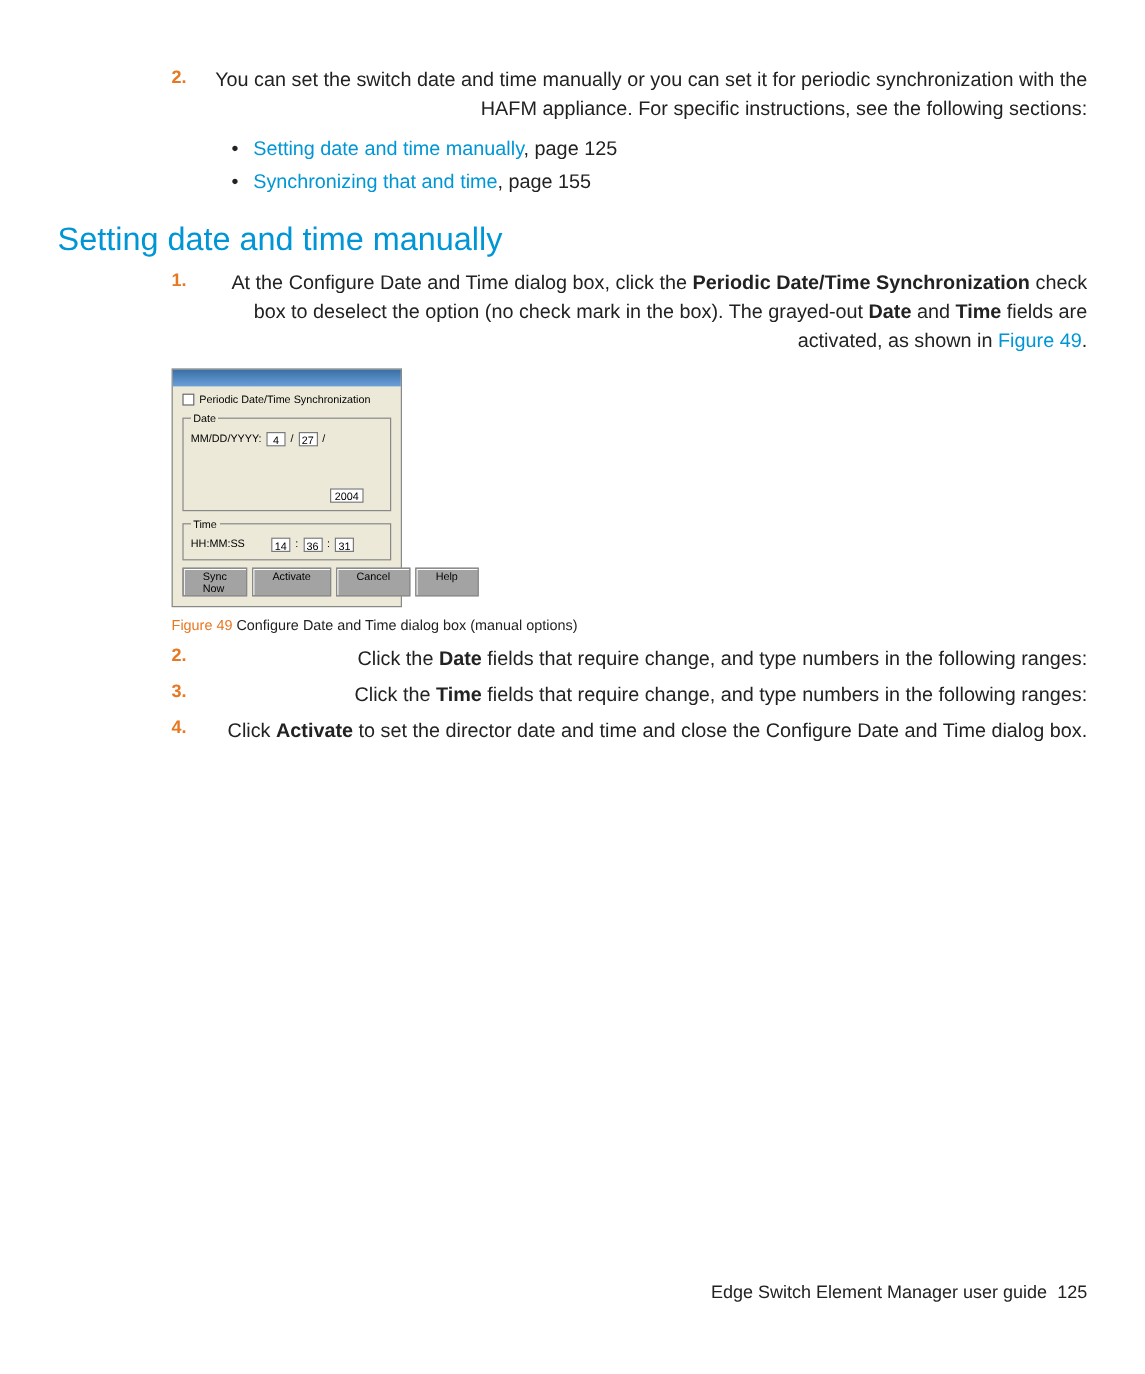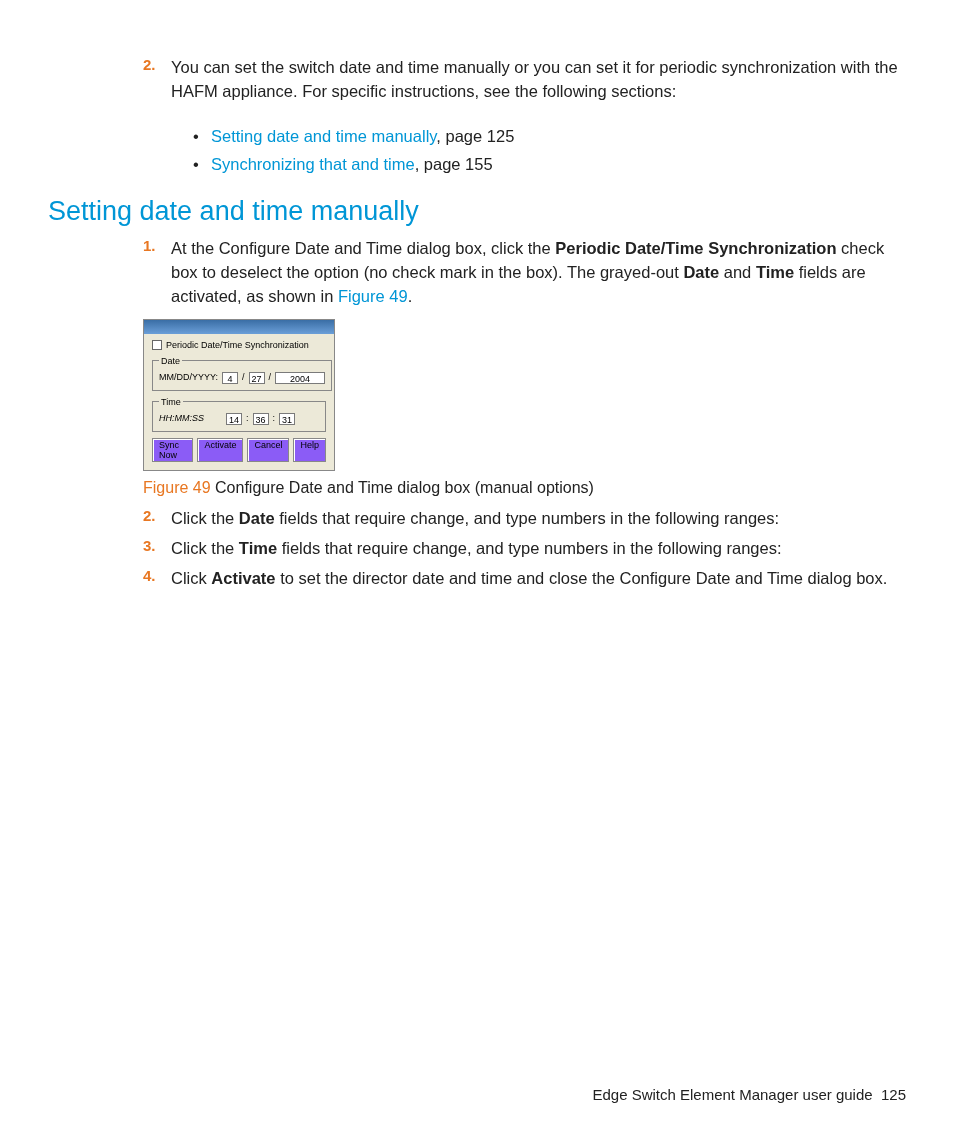--- a/index.html
+++ b/index.html
@@ -32,46 +32,46 @@
     padding-left: 28px;
   }
   .li .num {
     position: absolute;
     left: 0;
     top: 0;
     color: #e87722;
     font-weight: 700;
     font-size: 15px;
   }
-  .li .txt { display: block; line-height: 1.45; }
-  .sub-bullets { margin-top: 18px; }
+  .li .txt { display: block; line-height: 1.45; text-align: right; }
+  .sub-bullets { margin-top: 6px; }
   .bullet {
     position: relative;
     padding-left: 40px;
     line-height: 1.7;
   }
   .bullet::before {
     content: "•";
     position: absolute;
     left: 22px;
     color: #222;
   }
   a.link { color: #0096d6; text-decoration: none; }
   .figure-caption {
     margin: 8px 0 10px 95px;
-    font-size: 16px;
+    font-size: 12px;
   }
   .figure-caption .flabel { color: #e87722; font-weight: 400; }
   .ranges {
     margin: 4px 0 8px 123px;
     line-height: 1.5;
   }
   .footer {
     position: absolute;
-    bottom: 42px;
+    bottom: 59px;
     right: 48px;
     font-size: 15px;
     font-weight: 300;
   }
 
   
   .dialog {
     width: 190px;
     margin: 10px 0 6px 95px;
     border: 1px solid #888;
@@ -101,27 +101,27 @@
   .tinyin {
     display: inline-block;
     background: #fff;
     border: 1px solid #7a7a7a;
     font-size: 9px;
     text-align: center;
     height: 12px; line-height: 12px;
     box-sizing: border-box;
   }
   .w2 { width: 16px; }
-  .w4 { width: 50px; }
+  .w4 { width: 28px; margin-top: 47px; }
   .btns { display: flex; gap: 4px; justify-content: flex-start; }
   .dbtn {
     font-size: 9px;
-    background: #8b5cf6;
+    background: #a3a3a3;
     border: 1px solid #888;
-    padding: 1px 6px;
+    padding: 1px 16px;
     box-shadow: inset 1px 1px 0 #fff;
   }
   b, .bold { font-weight: 700; }
 </style>
 </head>
 <body>
 
 <div class="page">
 
   <div class="ol">
@@ -164,21 +164,21 @@
           <span class="tinyin w2">4</span>
           <span>/</span>
           <span class="tinyin w2">27</span>
           <span>/</span>
           <span class="tinyin w4">2004</span>
         </div>
       </fieldset>
       <fieldset class="fs">
         <legend>Time</legend>
         <div class="row">
-          <span style="margin-right:18px;font-style:italic;">HH:MM:SS</span>
+          <span style="margin-right:18px;">HH:MM:SS</span>
           <span class="tinyin w2">14</span>
           <span>:</span>
           <span class="tinyin w2">36</span>
           <span>:</span>
           <span class="tinyin w2">31</span>
         </div>
       </fieldset>
       <div class="btns">
         <span class="dbtn">Sync Now</span>
         <span class="dbtn">Activate</span>

